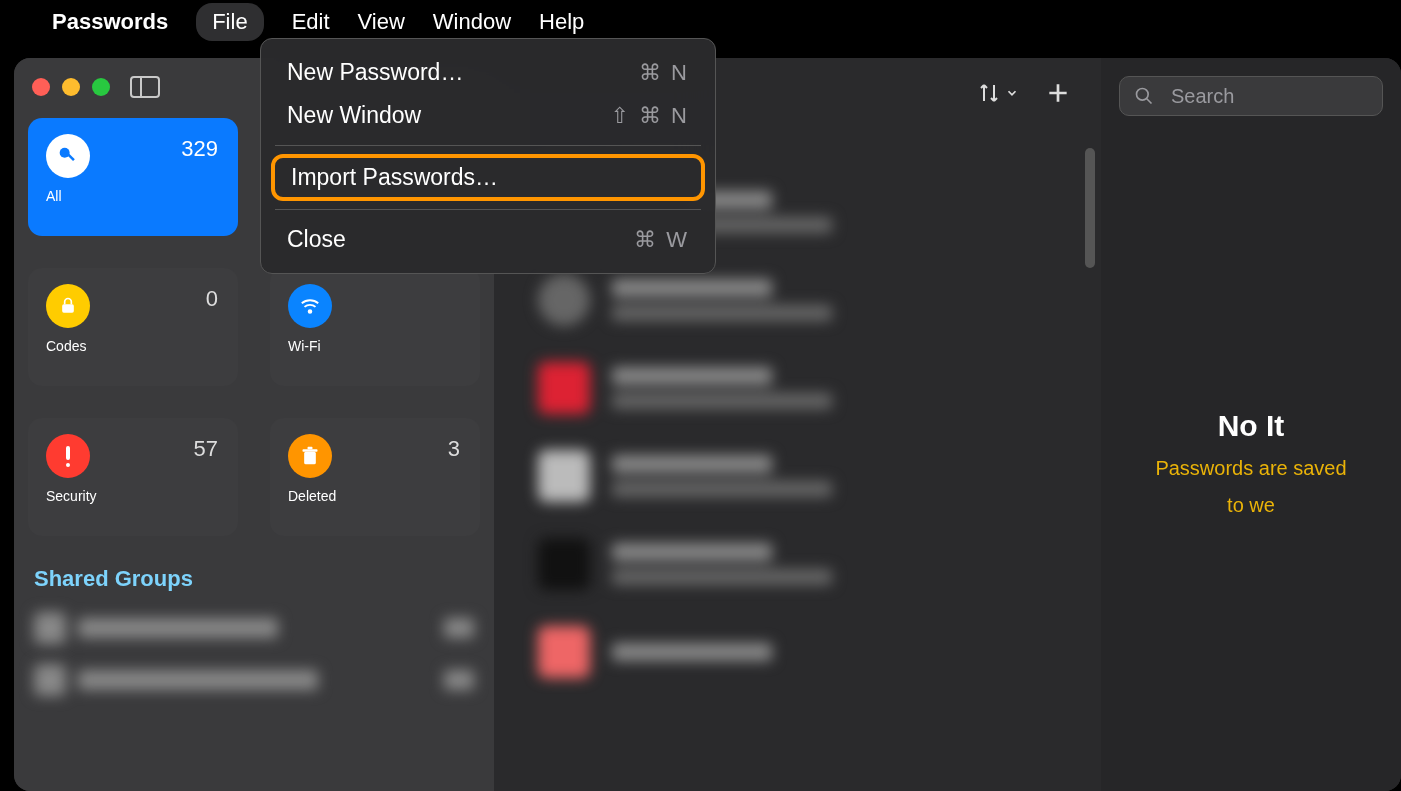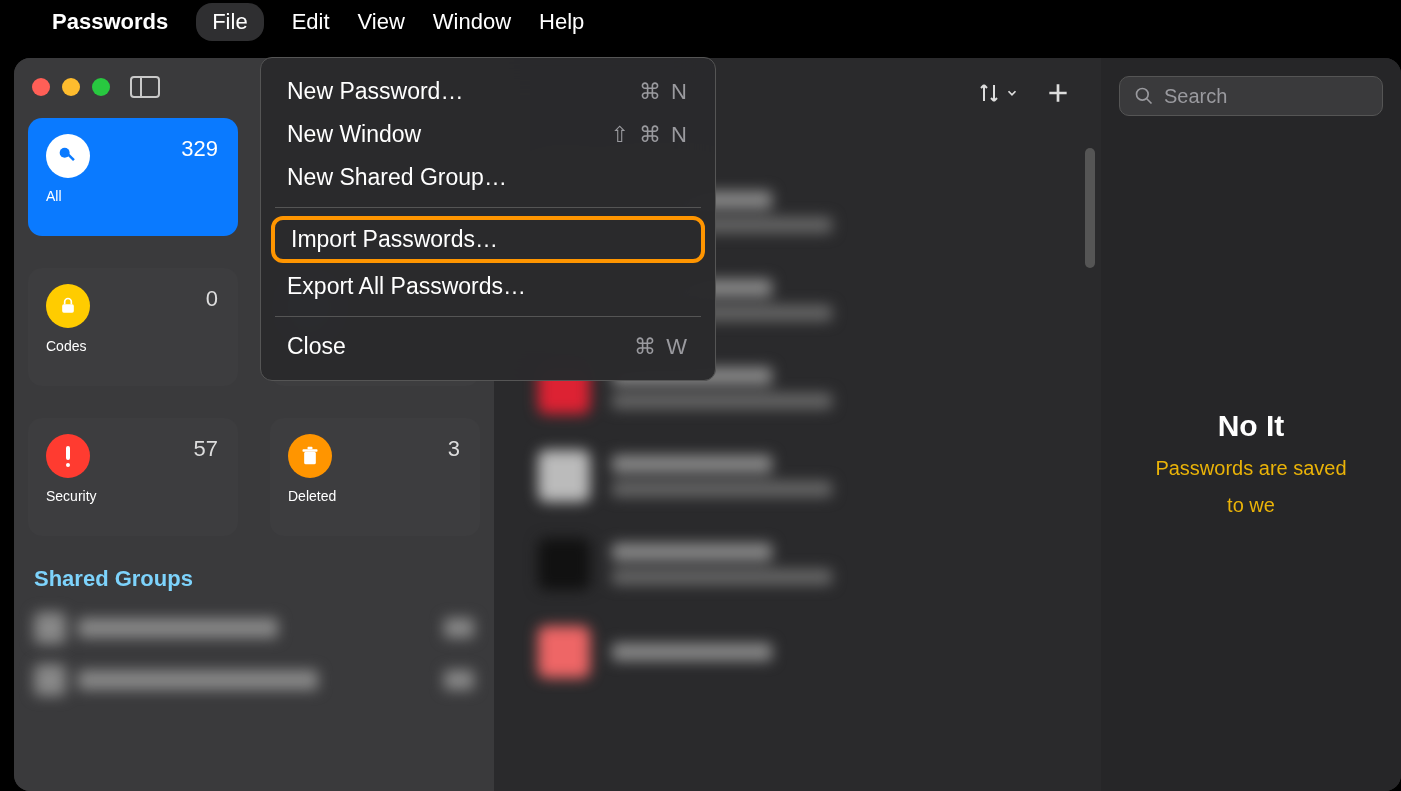--- a/index.html
+++ b/index.html
@@ -58,27 +58,27 @@
   .row .av.blk{background:#111;}
   .row .av.pink{background:#e66;}
   .row .tx{display:flex;flex-direction:column;gap:8px;}
   .row .t1{width:160px;height:18px;background:#888;border-radius:4px;}
   .row .t2{width:220px;height:16px;background:#666;border-radius:4px;}
   .scroll{position:absolute;top:90px;right:6px;width:10px;height:120px;background:#555;border-radius:5px;}
 
   
   .detail{width:300px;background:#262628;display:flex;flex-direction:column;}
   .searchwrap{padding:18px;}
-  .search{display:flex;align-items:center;gap:10px;background:#3a3a3c;border:1px solid #555;border-radius:10px;height:40px;padding:0 14px;color:#9a9a9f;font-size:20px;}
+  .search{display:flex;align-items:center;gap:17px;background:#3a3a3c;border:1px solid #555;border-radius:10px;height:40px;padding:0 14px;color:#9a9a9f;font-size:20px;}
   .empty{flex:1;display:flex;flex-direction:column;justify-content:center;text-align:center;gap:14px;padding:0 10px;}
   .empty .hd{font-size:30px;font-weight:700;}
   .empty .sub{font-size:20px;color:#eab308;}
 
   
-  .dropdown{position:absolute;left:260px;top:57px;width:456px;background:rgba(42,42,44,0.98);border:1px solid #555;border-radius:12px;padding:12px 0;backdrop-filter:blur(20px);}
+  .dropdown{position:absolute;left:260px;top:38px;width:456px;background:rgba(42,42,44,0.98);border:1px solid #555;border-radius:12px;padding:12px 0;backdrop-filter:blur(20px);}
   .dd-item{display:flex;align-items:center;justify-content:space-between;padding:8px 26px;font-size:23px;font-weight:400;}
   .dd-item .sc{color:#9a9a9f;font-size:22px;letter-spacing:2px;}
   .dd-sep{height:1px;background:#555;margin:8px 14px;}
   .highlight{border:4px solid #ff9500;border-radius:12px;margin:2px 10px;padding:6px 16px;}
 
 </style>
 </head>
 <body>
 
 <div class="menubar">
@@ -262,28 +262,22 @@
 
 <div class="dropdown">
   <div class="dd-item">
     <span>New Password…</span>
       <span class="sc">⌘ N</span>
   </div>
   <div class="dd-item">
     <span>New Window</span>
       <span class="sc">⇧ ⌘ N</span>
   </div>
-  <div class="dd-item">
-    <span>New Shared Group…</span>
-  </div>
   <div class="dd-sep"></div>
   <div class="dd-item highlight">
     <span>Import Passwords…</span>
-  </div>
-  <div class="dd-item">
-    <span>Export All Passwords…</span>
   </div>
   <div class="dd-sep"></div>
   <div class="dd-item">
     <span>Close</span>
       <span class="sc">⌘ W</span>
   </div>
 </div>
 
 </body></html>

